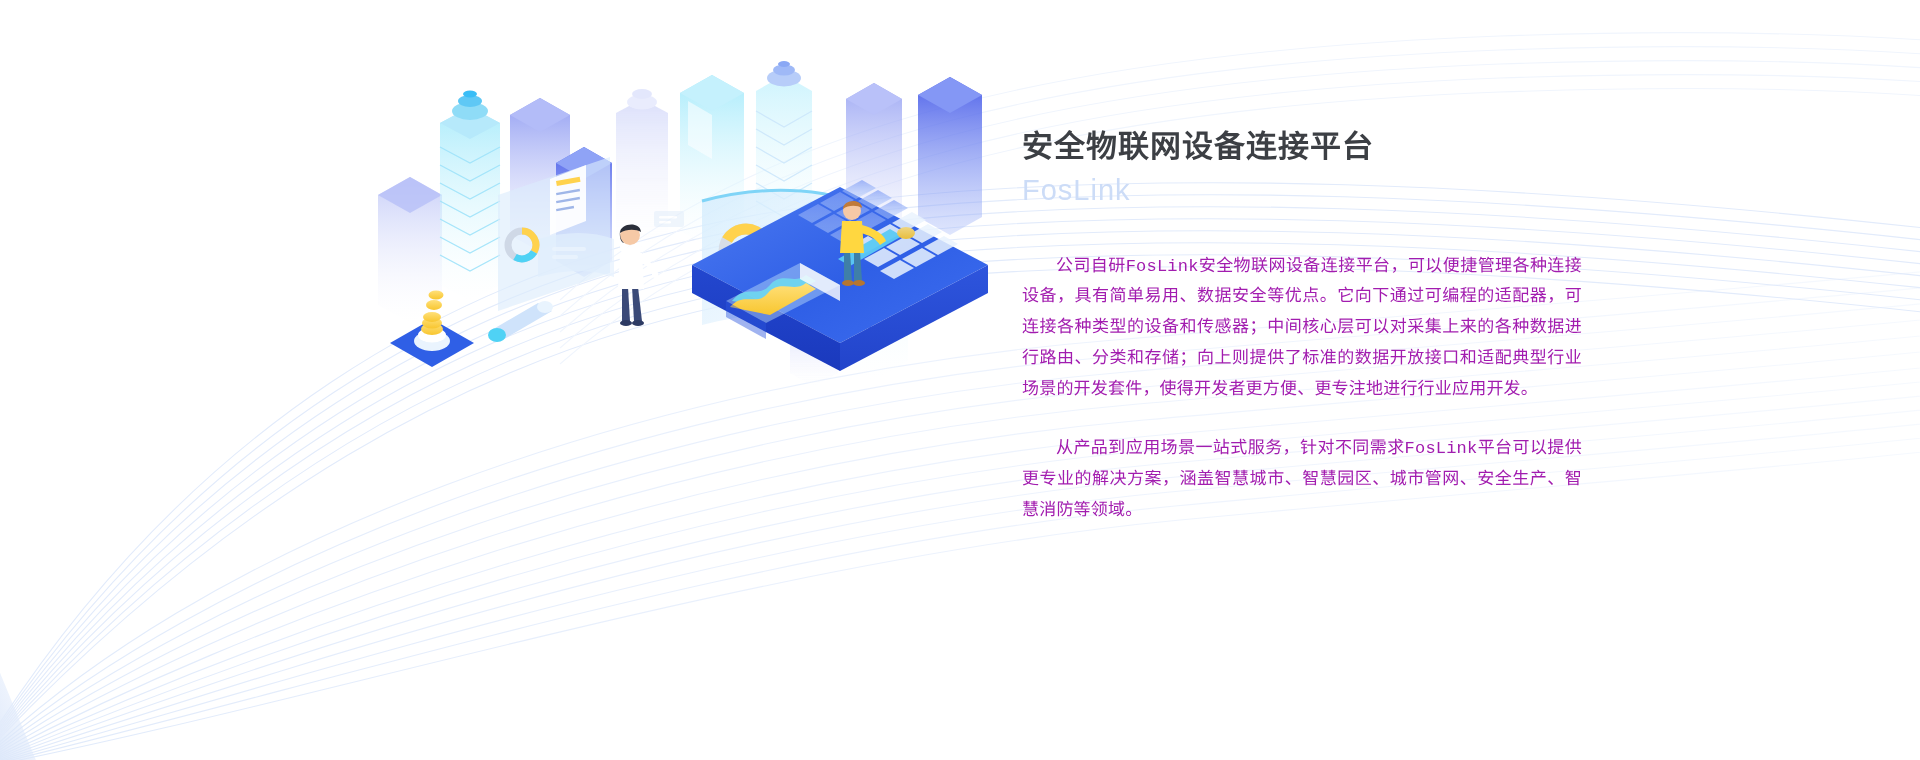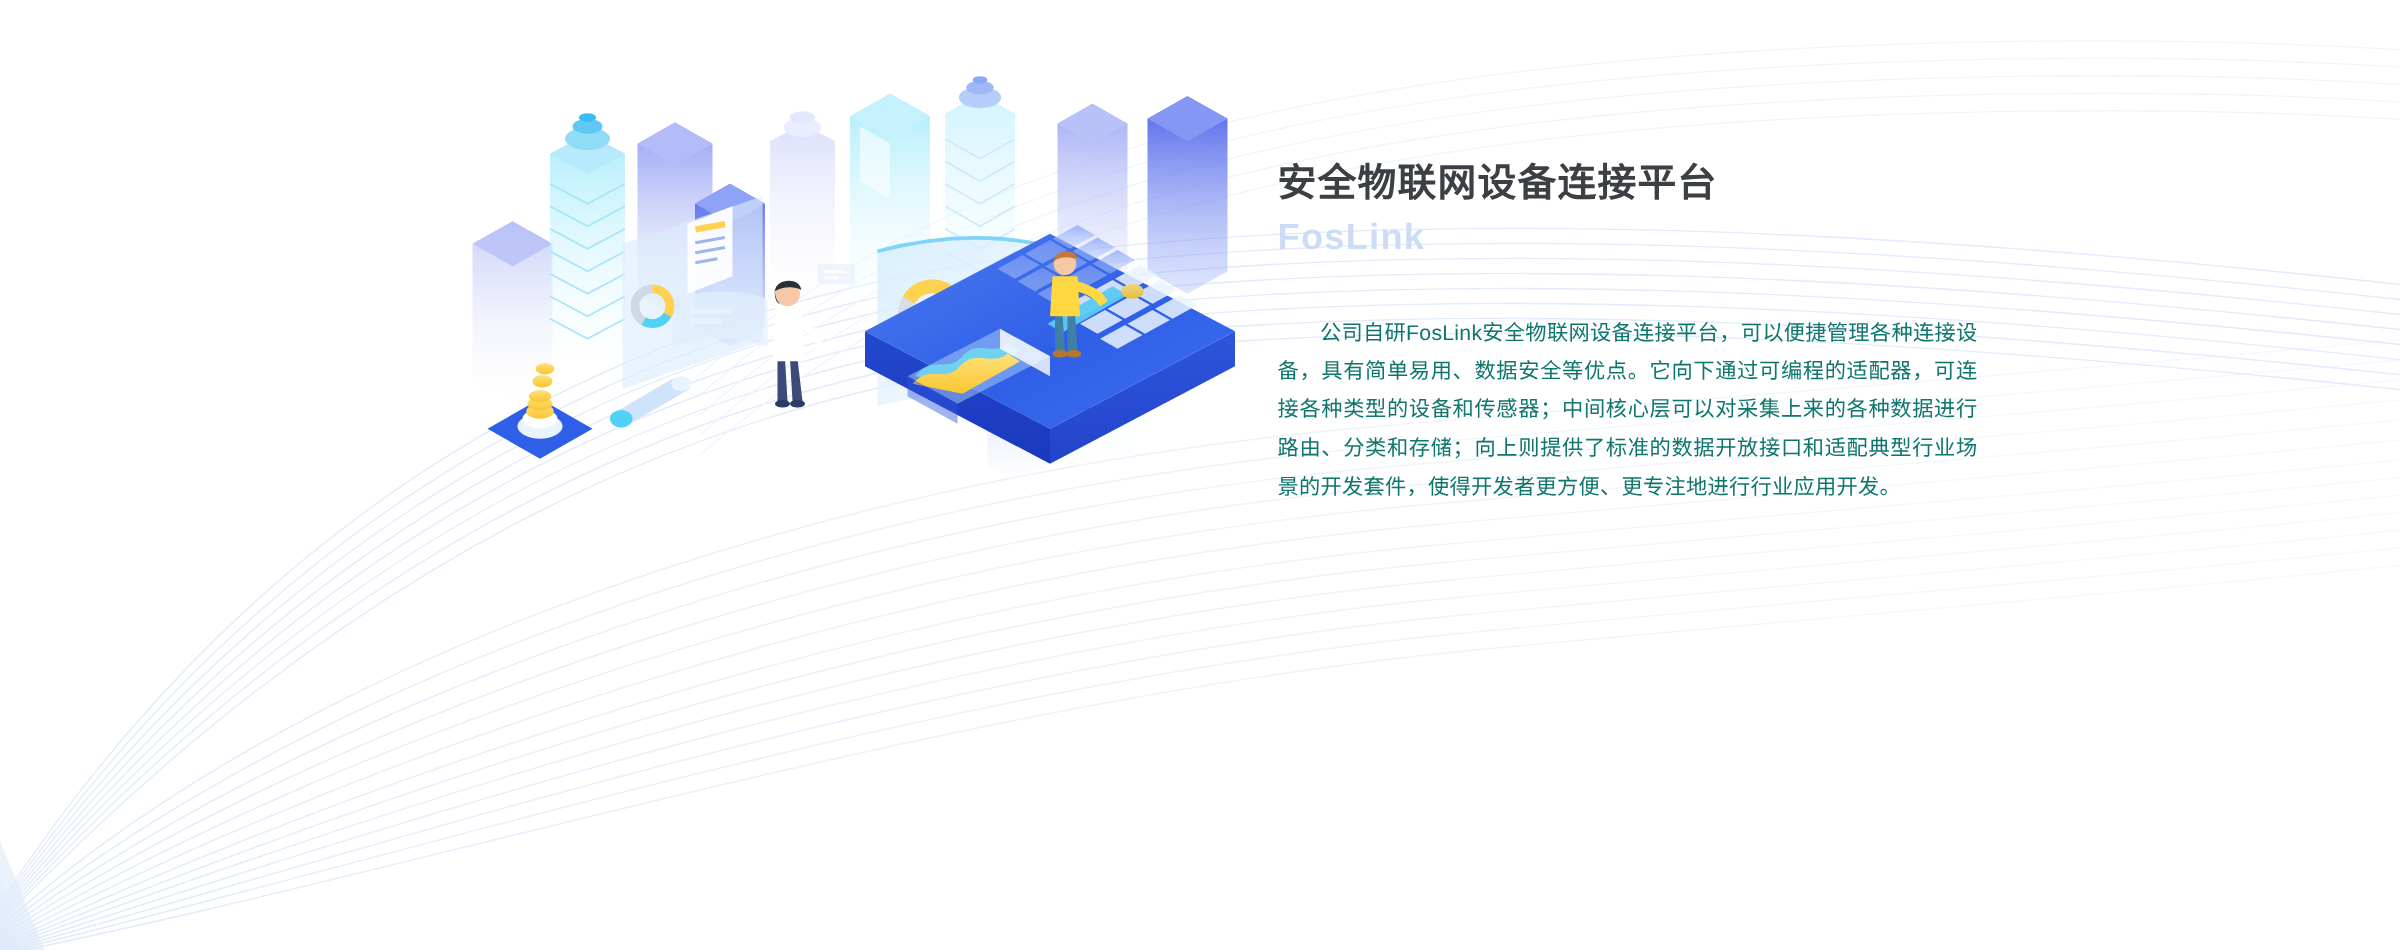--- a/index.html
+++ b/index.html
@@ -62,34 +62,35 @@
     margin: 0;
     font-size: 31px;
     font-weight: 700;
     color: #3c3f44;
     letter-spacing: 1px;
     line-height: 1.25;
   }
   .sub-title {
     margin: 6px 0 0 0;
     font-size: 29px;
-    font-weight: 700;
+    font-weight: 400;
     color: #ccdcf7;
     letter-spacing: 1px;
     line-height: 1.2;
   }
 
   .para {
     margin: 0 0 28px 0;
     font-size: 17px;
     line-height: 1.82;
-    color: #0f766e;
+    color: #a21caf;
     text-indent: 2em;
     text-align: justify;
     letter-spacing: 0.2px;
+    font-family: Liberation Mono, monospace;
   }
   .para:last-child { margin-bottom: 0; }
 </style>
 </head>
 <body>
 
 <div class="page">
 
   <svg class="bg-waves" viewBox="0 0 1920 760" preserveAspectRatio="none" aria-hidden="true">
     <defs>
@@ -435,15 +436,16 @@
   </div>
 
   <div class="content">
 
     <div class="title-block">
       <h1 class="main-title">安全物联网设备连接平台</h1>
       <h2 class="sub-title">FosLink</h2>
     </div>
 
     <p class="para">公司自研FosLink安全物联网设备连接平台，可以便捷管理各种连接设备，具有简单易用、数据安全等优点。它向下通过可编程的适配器，可连接各种类型的设备和传感器；中间核心层可以对采集上来的各种数据进行路由、分类和存储；向上则提供了标准的数据开放接口和适配典型行业场景的开发套件，使得开发者更方便、更专注地进行行业应用开发。</p>
+    <p class="para">从产品到应用场景一站式服务，针对不同需求FosLink平台可以提供更专业的解决方案，涵盖智慧城市、智慧园区、城市管网、安全生产、智慧消防等领域。</p>
   </div>
 
 </div>
 
 </body></html>

